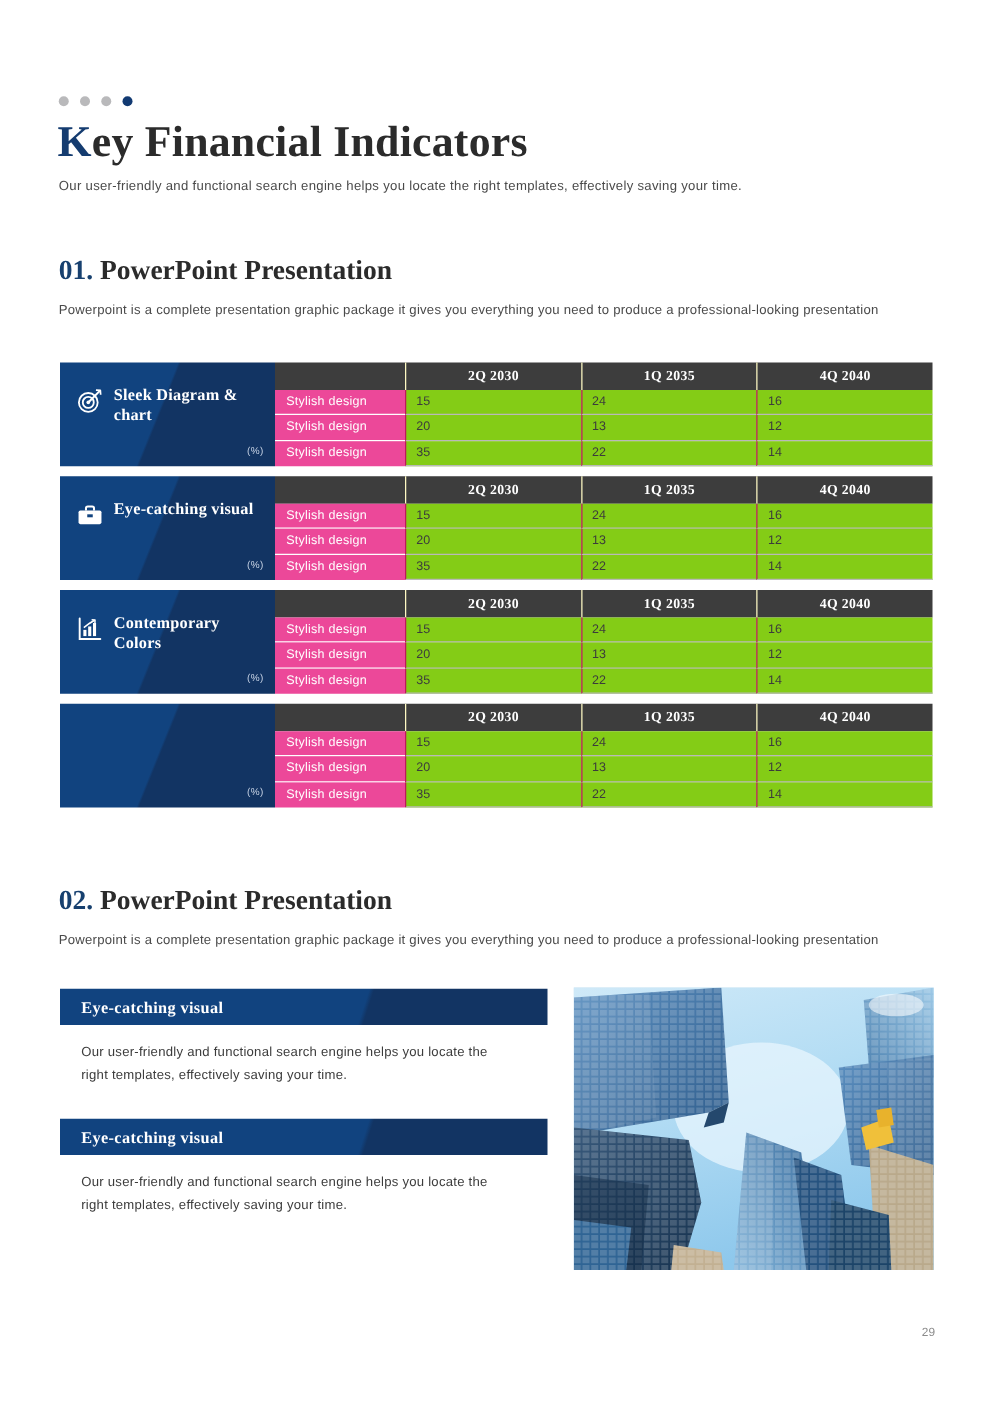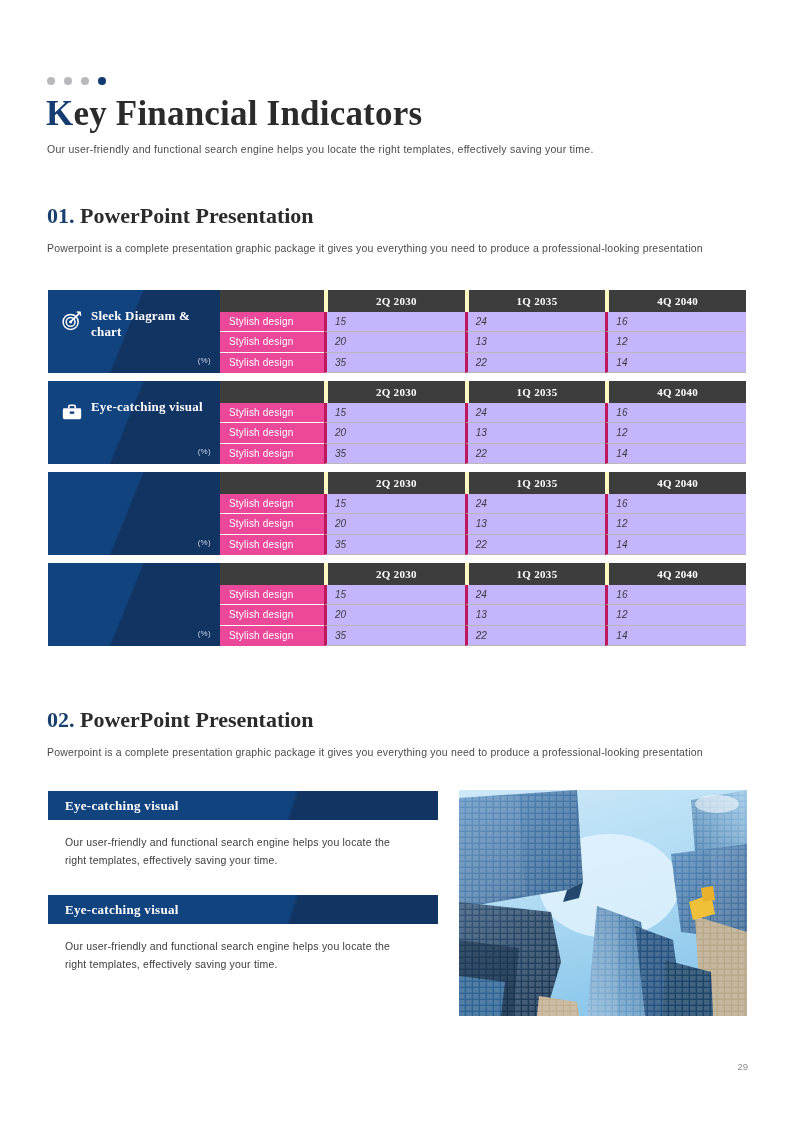--- a/index.html
+++ b/index.html
@@ -150,21 +150,21 @@
     display: flex;
     align-items: center;
     justify-content: center;
     font-family: "Liberation Serif", serif;
     font-size: 11px;
     font-weight: 700;
     color: #ffffff;
     letter-spacing: 0.3px;
   }
   .thead .th.spacer { flex: 0 0 104px; }
-  .thead .th.col    { flex: 1 1 0; border-left: 4px solid #fef9c3; }
+  .thead .th.col    { flex: 1 1 0; border-left: 1px solid #fef9c3; }
 
   .trow {
     display: flex;
     flex: 1 1 0;
     min-height: 0;
   }
   .trow .rlabel {
     flex: 0 0 104px;
     background: #ec4899;
     color: #ffffff;
@@ -172,30 +172,29 @@
     letter-spacing: 0.2px;
     display: flex;
     align-items: center;
     padding-left: 9px;
     box-sizing: border-box;
     border-bottom: 1px solid #ffffff;
   }
   .trow:last-child .rlabel { border-bottom: none; }
   .trow .rcell {
     flex: 1 1 0;
-    background: #c4b5fd;
+    background: #84cc16;
     color: #3c3c3c;
     font-size: 10px;
     display: flex;
     align-items: center;
     padding-left: 8px;
     box-sizing: border-box;
     border-bottom: 1px solid #b9b9b9;
-    border-left: 3px solid #be185d;
-    font-style: italic;
+    border-left: 1px solid #be185d;
   }
   .trow .rcell:first-of-type { border-left: none; }
 
   
   .cards {
     position: absolute;
     left: 48px;
     top: 791px;
     width: 390px;
   }
@@ -351,20 +350,33 @@
         <div class="rlabel">Stylish design</div>
         <div class="rcell">35</div>
         <div class="rcell">22</div>
         <div class="rcell">14</div>
       </div>
     </div>
   </div>
 
   <div class="tblock">
     <div class="tpanel">
+      <div class="tpanel-inner">
+        <span class="tpanel-icon">
+          <svg width="22" height="22" viewBox="0 0 24 24">
+            <path d="M3 3 V21 H21" fill="none" stroke="#ffffff" stroke-width="1.7" stroke-linecap="round"></path>
+            <rect x="6.2" y="13" width="2.7" height="5.4" fill="#ffffff"></rect>
+            <rect x="10.4" y="10" width="2.7" height="8.4" fill="#ffffff"></rect>
+            <rect x="14.6" y="7" width="2.7" height="11.4" fill="#ffffff"></rect>
+            <path d="M6.6 11 L11.4 7.4 L16 4.6" fill="none" stroke="#ffffff" stroke-width="1.4"></path>
+            <path d="M13.4 4.2 L16.4 4.4 L16.3 7.2" fill="none" stroke="#ffffff" stroke-width="1.3" stroke-linejoin="round"></path>
+          </svg>
+        </span>
+        <span class="tpanel-title">Contemporary Colors</span>
+      </div>
       <span class="tpanel-unit">(%)</span>
     </div>
     <div class="tdata">
       <div class="thead">
         <div class="th spacer"></div>
         <div class="th col">2Q 2030</div>
         <div class="th col">1Q 2035</div>
         <div class="th col">4Q 2040</div>
       </div>
       <div class="trow">

